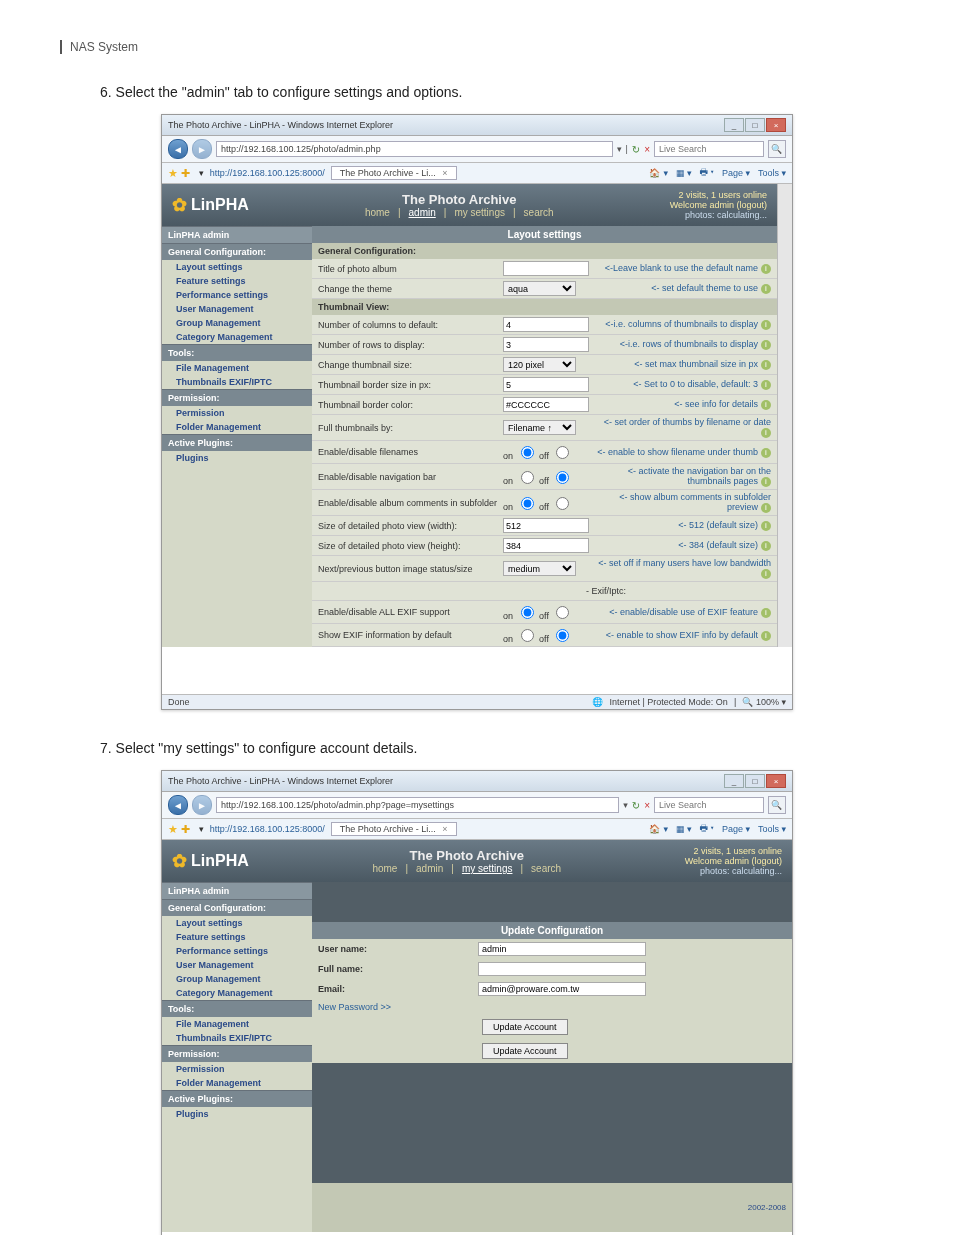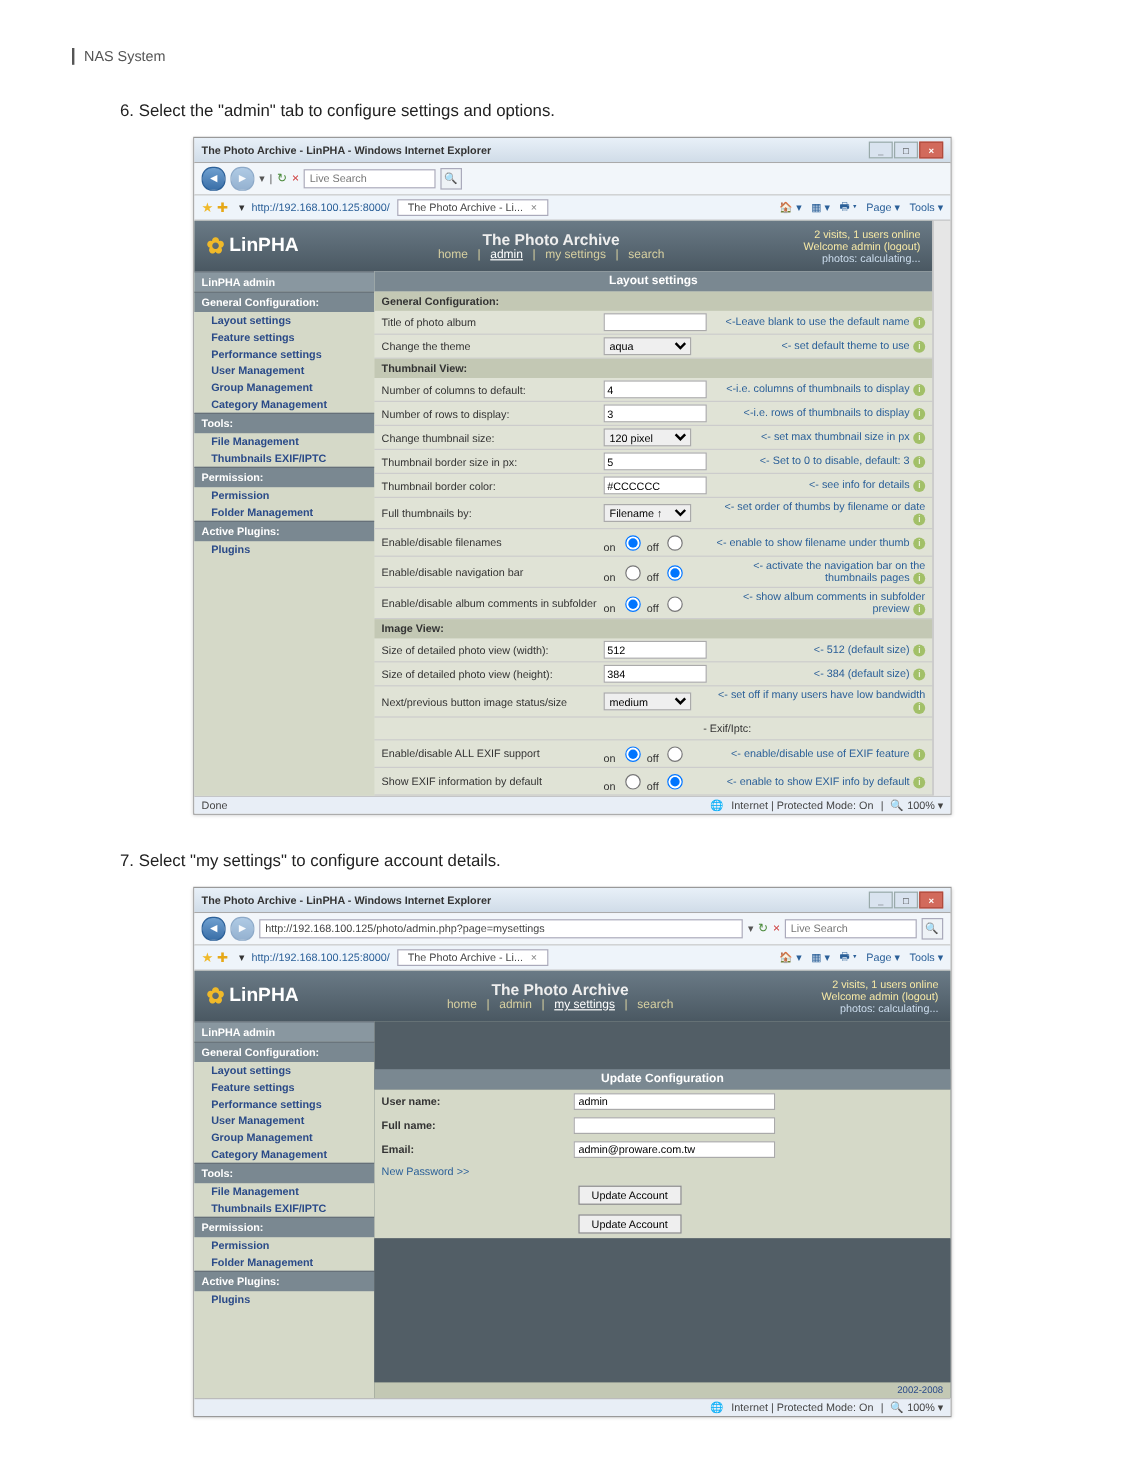--- a/index.html
+++ b/index.html
@@ -32,21 +32,20 @@
   }
   .ie-titlebar {
     background: linear-gradient(#e8f0f8,#d0dce8);
     border-bottom: 1px solid #aaa;
     padding: 3px 6px;
     font-size: 9px;
     color: #333;
     display: flex;
     justify-content: space-between;
     align-items: center;
-    font-weight: bold;
   }
   .ie-titlebar .winbtns { display:flex; gap:1px; }
   .ie-titlebar .winbtn { width:18px; height:12px; background:#d9e3ef; border:1px solid #9aa; display:flex; align-items:center; justify-content:center; font-size:8px; }
   .ie-titlebar .winbtn.close{ background:#d26a5c; color:#fff; border-color:#b04a3c;}
   .ie-addr {
     border-bottom: 1px solid #bbb;
     padding: 3px 6px;
     display:flex;
     align-items:center;
     gap:4px;
@@ -115,25 +114,25 @@
   .help-icon{display:inline-block;width:10px;height:10px;background:#a2c068;color:#fff;border-radius:5px;text-align:center;font-size:8px;line-height:10px;margin-left:3px}
   .radio-pair{font-size:9px;color:#333}
   .account-form{padding:0}
   .account-form .form-row{display:flex;align-items:center;padding:3px 6px;}
   .account-form .form-row .flabel{width:160px;color:#333;font-weight:bold;font-size:9px}
   .account-form .form-row input{width:160px;border:1px solid #aaa;font-size:9px;padding:1px 3px}
   .account-form .btn-row{padding:4px 0 4px 170px}
   .account-form button{font-size:9px;padding:2px 10px;border:1px solid #888;background:#efefef}
   .ie-status{
     border-top:1px solid #bbb;background:#e8eef6;padding:2px 6px;
-    display:flex;justify-content:space-between;font-size:9px;color:#444;
+    display:flex;justify-content:space-between;font-size:9px;color:#444;margin-top:47px;
   }
   .zone{display:flex;gap:6px;align-items:center}
   .zone .globe{color:#2a8a2a}
-  .footer-year{background:#c3c8b4;text-align:right;padding:2px 6px;font-size:8px;color:#2a4a88}
+  .footer-year{background:#c3c8b4;text-align:right;padding:20px 6px;font-size:8px;color:#2a4a88}
   .filler-dark{height:120px;background:#525e66}
   .scrollbar-note{width:14px;background:#e6e6e6;border-left:1px solid #bbb}
   .ss2-body{min-height:260px}
 </style>
 </head>
 <body>
 
 <div class="header-bar">NAS System</div>
 
 <div class="step">6.  Select the "admin" tab to configure settings and options.</div>
@@ -143,20 +142,21 @@
     <span>The Photo Archive - LinPHA - Windows Internet Explorer</span>
     <span class="winbtns">
       <span class="winbtn">_</span>
       <span class="winbtn">□</span>
       <span class="winbtn close">×</span>
     </span>
   </div>
   <div class="ie-addr">
     <span class="navbtn">◄</span>
     <span class="navbtn" style="opacity:.5">►</span>
+    <span class="addr-field">http://192.168.100.125/photo/admin.php</span>
     <span style="font-size:9px;color:#555">▾</span>
     <span style="font-size:9px;color:#555">|</span>
     <span style="color:#4a8a3a;font-size:10px">↻</span>
     <span style="color:#c33;font-size:10px">×</span>
     <span class="search-field">Live Search</span>
     <span class="search-btn">🔍</span>
   </div>
   <div class="ie-toolbar">
     <div style="display:flex;align-items:center">
       <span class="fav-star">★</span>
@@ -280,21 +280,20 @@
           <div class="label">Enable/disable navigation bar</div>
           <div class="input radio-pair"><span>on</span> <input type="radio" style=""> <span>off</span> <input type="radio" checked="" style=""></div>
           <div class="hint"><span>&lt;- activate the navigation bar on the thumbnails pages</span><span class="help-icon">i</span></div>
         </div>
         <div class="row">
           <div class="label">Enable/disable album comments in subfolder</div>
           <div class="input radio-pair"><span>on</span> <input type="radio" checked="" style=""> <span>off</span> <input type="radio" style=""></div>
           <div class="hint"><span>&lt;- show album comments in subfolder preview</span><span class="help-icon">i</span></div>
         </div>
 
-        <div class="subheader">Image View:</div>
         <div class="row">
           <div class="label">Size of detailed photo view (width):</div>
           <div class="input"><input type="text" value="512" style=""></div>
           <div class="hint"><span>&lt;- 512 (default size)</span><span class="help-icon">i</span></div>
         </div>
         <div class="row">
           <div class="label">Size of detailed photo view (height):</div>
           <div class="input"><input type="text" value="384" style=""></div>
           <div class="hint"><span>&lt;- 384 (default size)</span><span class="help-icon">i</span></div>
         </div>

